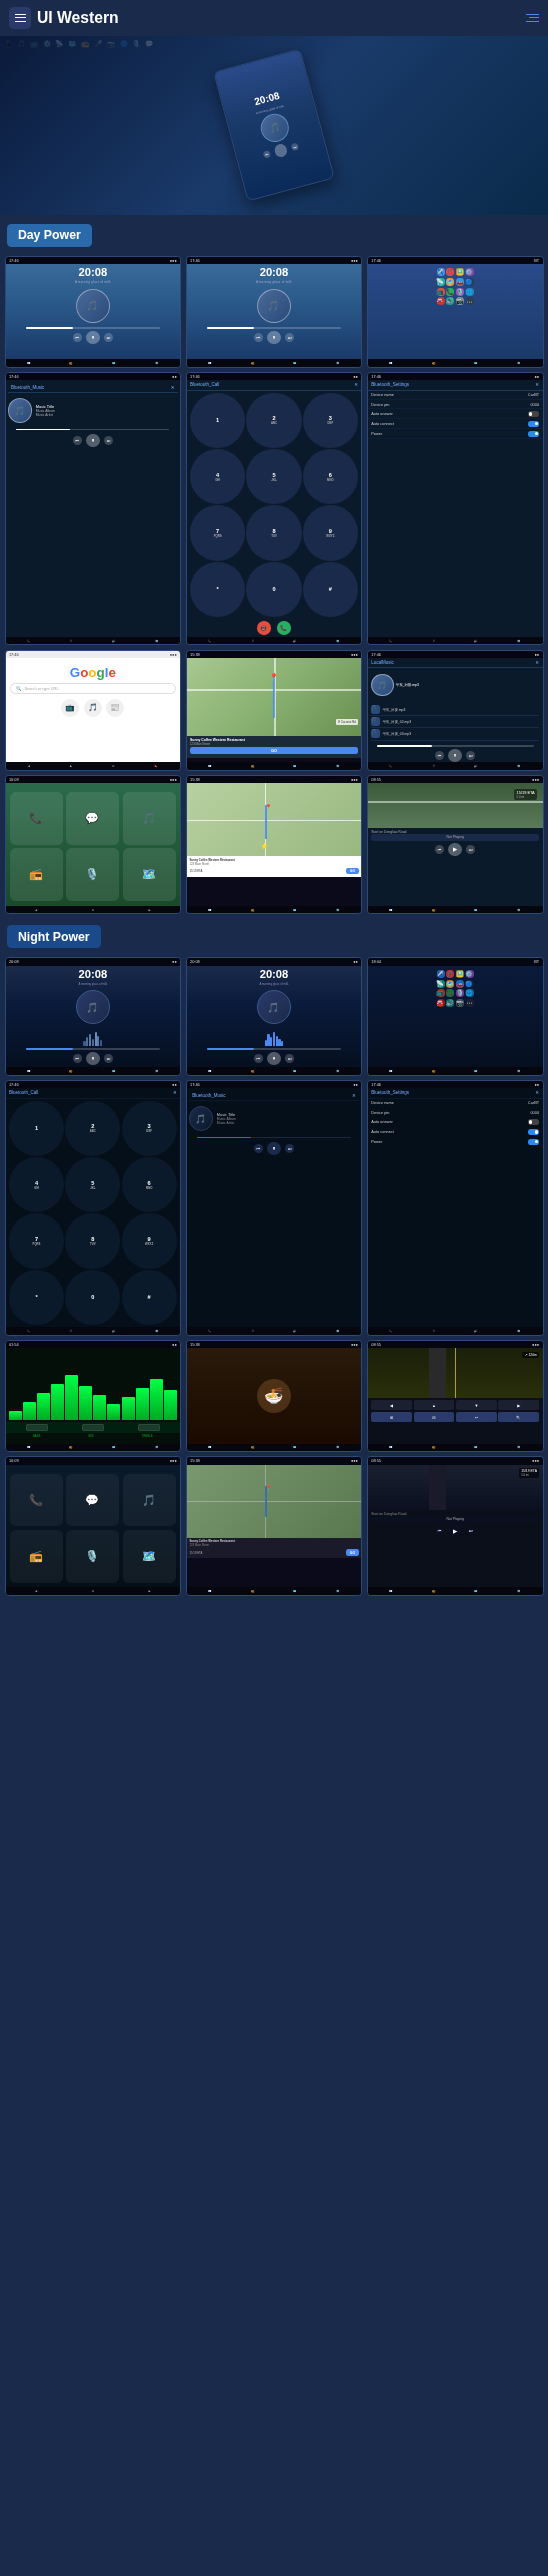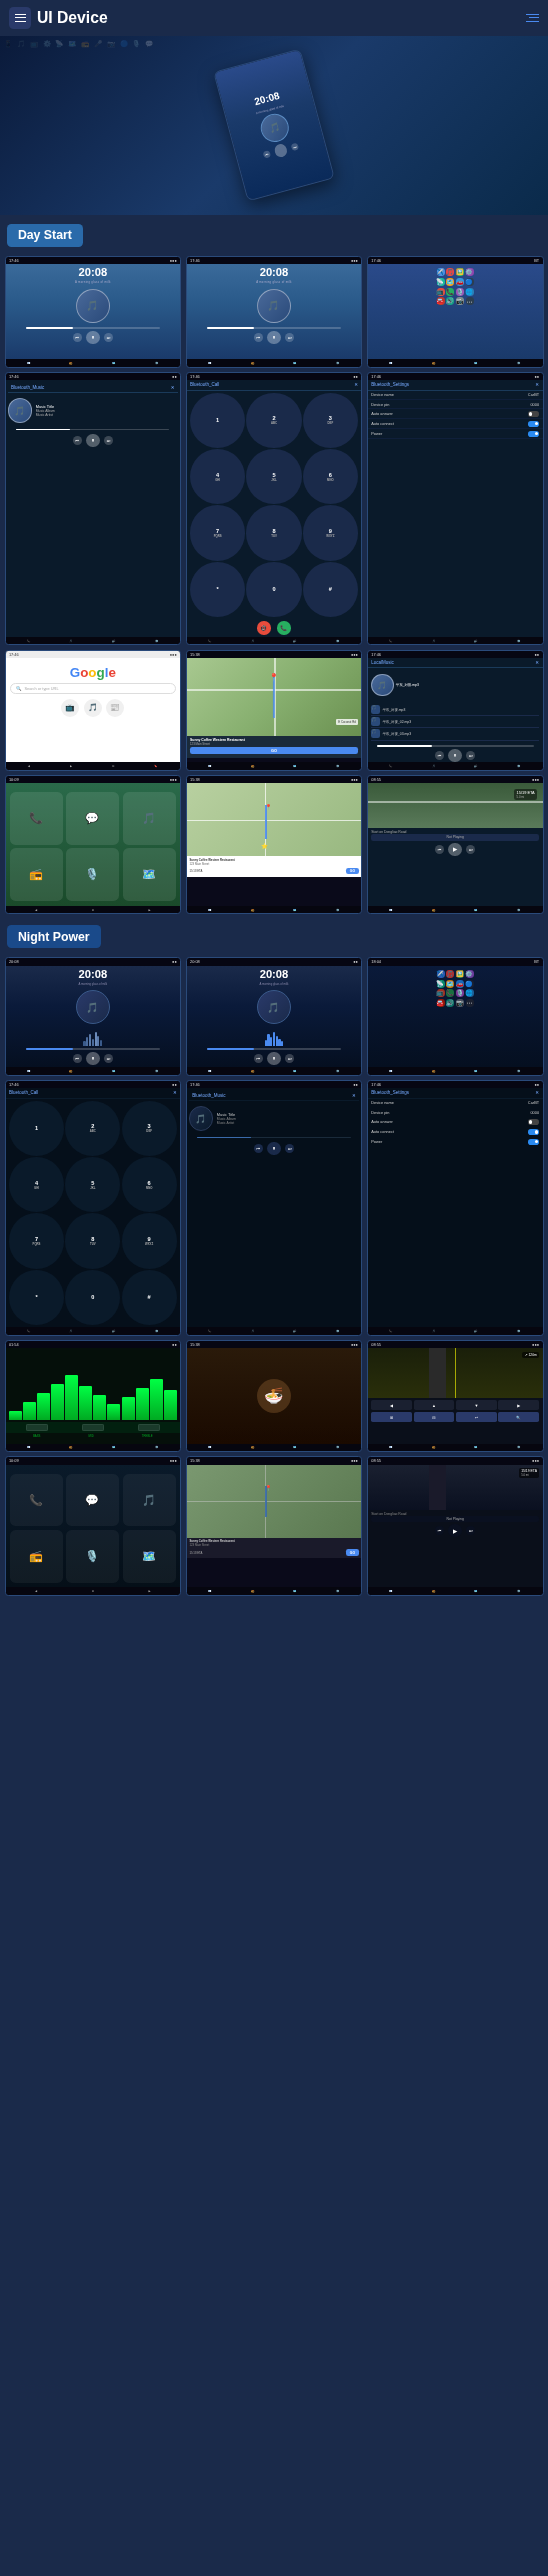--- a/index.html
+++ b/index.html
@@ -304,21 +304,21 @@
 
 <div class="header">
   <div class="header-left">
     <div class="menu-icon-box">
       <div class="hamburger">
         <span></span>
           <span></span>
           <span></span>
       </div>
     </div>
-    <span class="page-title-text">UI Device</span>
+    <span class="page-title-text">UI Western</span>
   </div>
   <div class="nav-lines">
     <span></span>
       <span></span>
       <span></span>
   </div>
 </div>
 
 <div class="hero">
   <div class="hero-bg"></div>
@@ -345,21 +345,21 @@
       <div class="hero-controls">
         <div class="hero-ctrl-btn">⏮</div>
         <div class="hero-ctrl-play"></div>
         <div class="hero-ctrl-btn">⏭</div>
       </div>
     </div>
   </div>
 </div>
 
 <div>
-  <span class="section-label day-label">Day Start</span>
+  <span class="section-label day-label">Day Power</span>
 </div>
 
 <div class="screenshot-grid">
 
   <div class="screen-frame screen-mockup">
     <div class="status-bar">
       <span>17:46</span>
       <span>●●●</span>
     </div>
     <div class="screen-content screen-music">

